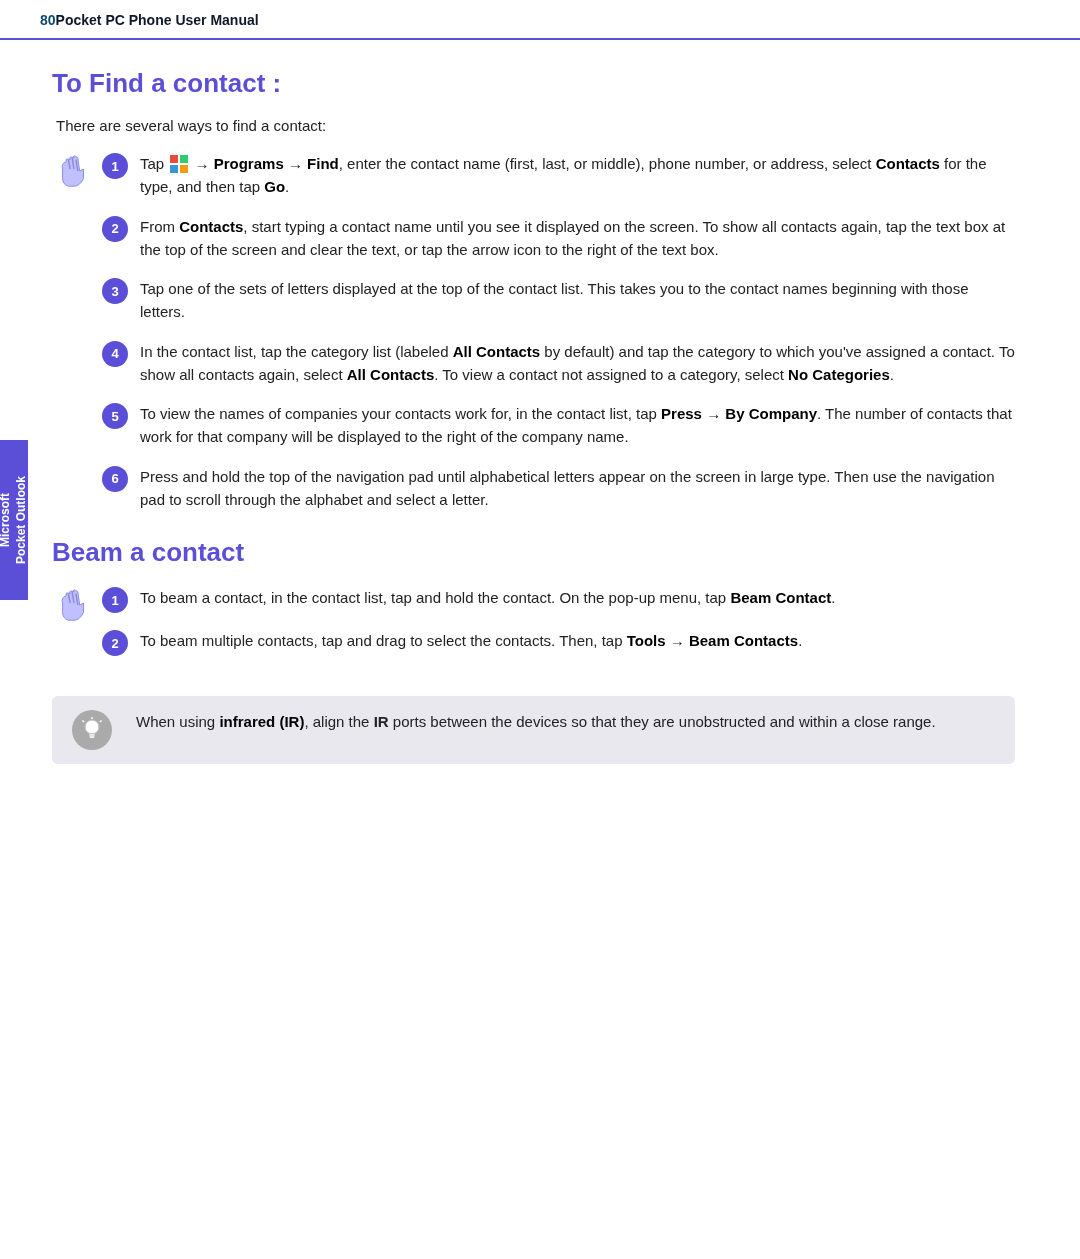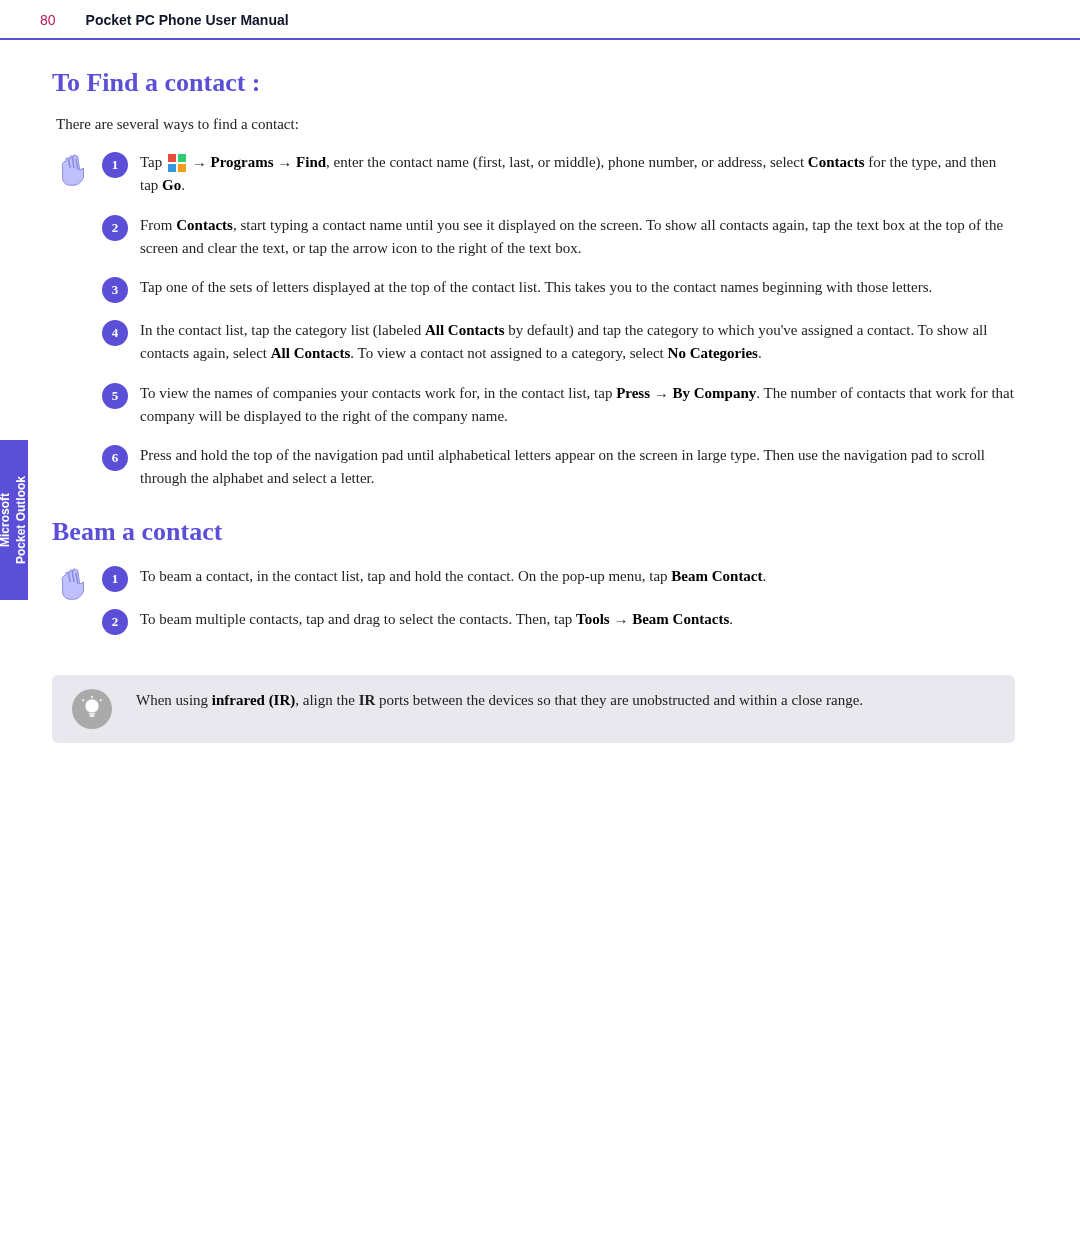--- a/index.html
+++ b/index.html
@@ -40,34 +40,32 @@
 
     
     .page-header {
       display: flex;
       align-items: center;
       padding: 12px 40px 10px 40px;
       border-bottom: 2px solid #5b4fd8;
     }
     .page-number {
       font-size: 14px;
-      font-weight: normal;
-      color: #be185d;
-      margin-right: 30px;
+      font-weight: bold;
+      color: #0c4a6e;
     }
     .page-title-header {
       font-size: 14px;
       font-weight: bold;
       color: #0f172a;
     }
 
     
     .main-content {
       padding: 28px 65px 40px 52px;
-      font-family: Liberation Serif, serif;
     }
 
     
     .section-heading {
       font-size: 26px;
       font-weight: bold;
       color: #5b4fd8;
       margin-bottom: 18px;
     }
 

